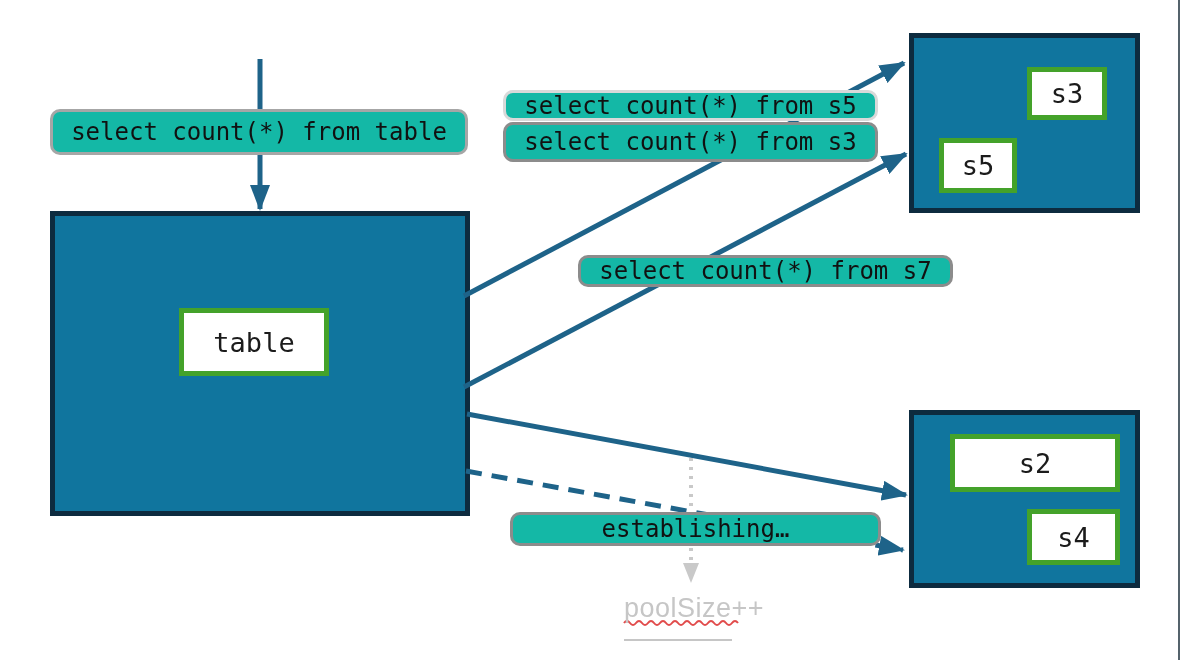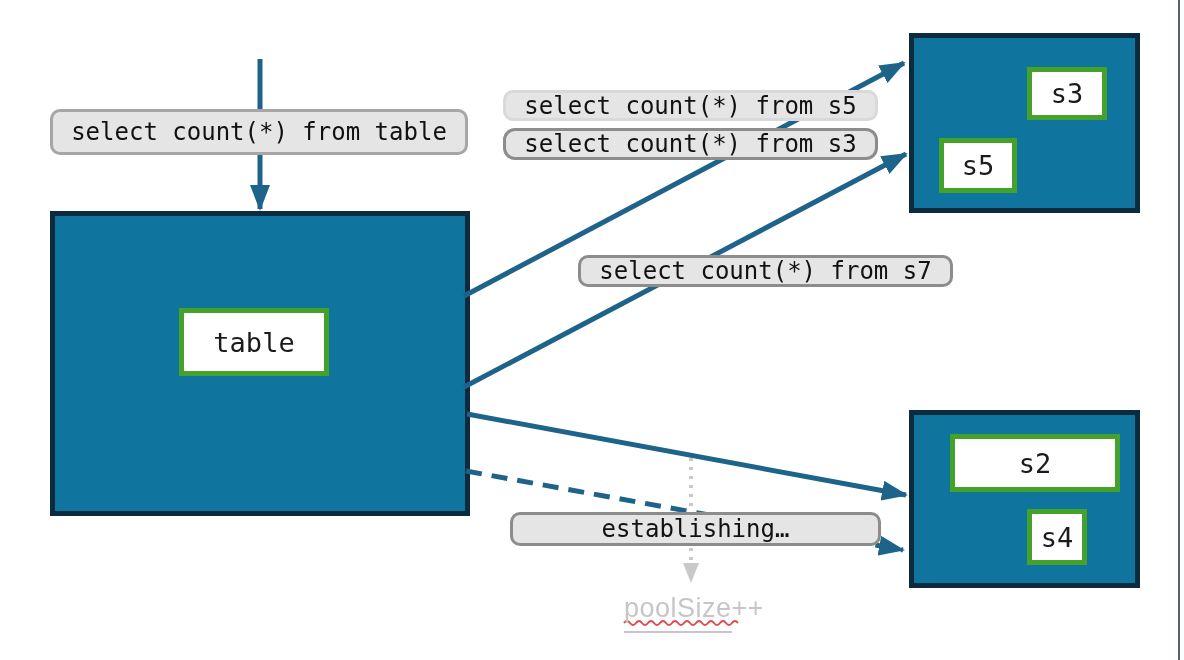--- a/index.html
+++ b/index.html
@@ -26,46 +26,46 @@
     color:#1b1b1b; display:flex; align-items:center; justify-content:center;
     font-size:27px; line-height:1; z-index:3;
   }
   #chip-table { left:179px; top:308px; width:150px; height:68px; }
   #chip-s1 { left:939px;  top:67px;  width:78px;  height:53px; }
   #chip-s3 { left:1027px; top:67px;  width:80px;  height:53px; }
   #chip-s5 { left:939px;  top:138px; width:78px;  height:55px; }
   #chip-s7 { left:1027px; top:138px; width:80px;  height:55px; }
   #chip-s2 { left:950px;  top:434px; width:170px; height:58px; }
   #chip-s6 { left:938px;  top:509px; width:79px;  height:56px; }
-  #chip-s4 { left:1027px; top:509px; width:60px;  height:56px; }
+  #chip-s4 { left:1027px; top:509px; width:93px;  height:56px; }
 
   
   .qlabel {
-    position:absolute; background:#e5e5e5;
+    position:absolute; background:#14b8a6;
     border:3.5px solid var(--label-border,#8c8c8c); border-radius:10px;
     color:#111111; display:flex; align-items:center; justify-content:center;
     font-size:24px; line-height:1; white-space:nowrap; z-index:3;
   }
   #q-table { left:50px;  top:109px; width:418px; height:46px; border-color:var(--label-border-main,#a6a6a6); }
   #q-s5    { left:503px; top:90px;  width:375px; height:31px; border-color:var(--label-border-light,#d9d9d9); }
-  #q-s3    { left:503px; top:128px; width:375px; height:32px;border-radius:12px; }
+  #q-s3    { left:503px; top:122px; width:375px; height:40px; }
   #q-s7    { left:578px; top:255px; width:375px; height:32px;align-items:center; }
   #q-s2    { left:505px; top:424px; width:372px; height:32px; }
   #q-est   { left:510px; top:512px; width:371px; height:34px; }
 
   
   #arrows { position:absolute; left:0; top:0; z-index:2; }
 
   
   #poolsize {
     position:absolute; left:624px; top:594px; z-index:3;
     font-family:"Liberation Sans",sans-serif; font-size:27px; line-height:1.1;
     color:var(--muted-text,#c6c6c6); letter-spacing:0.5px; white-space:nowrap;
   }
-  #poolsize .u { border-bottom:2px solid var(--muted-text,#c6c6c6); padding-bottom:8px; }
+  #poolsize .u { border-bottom:2px solid var(--muted-text,#c6c6c6); padding-bottom:16px; }
 </style>
 </head>
 <body>
 
 <div class="canvas">
 
   <div class="node" id="table-node"></div>
   <div class="node" id="top-shards"></div>
   <div class="node" id="bot-shards"></div>
 

